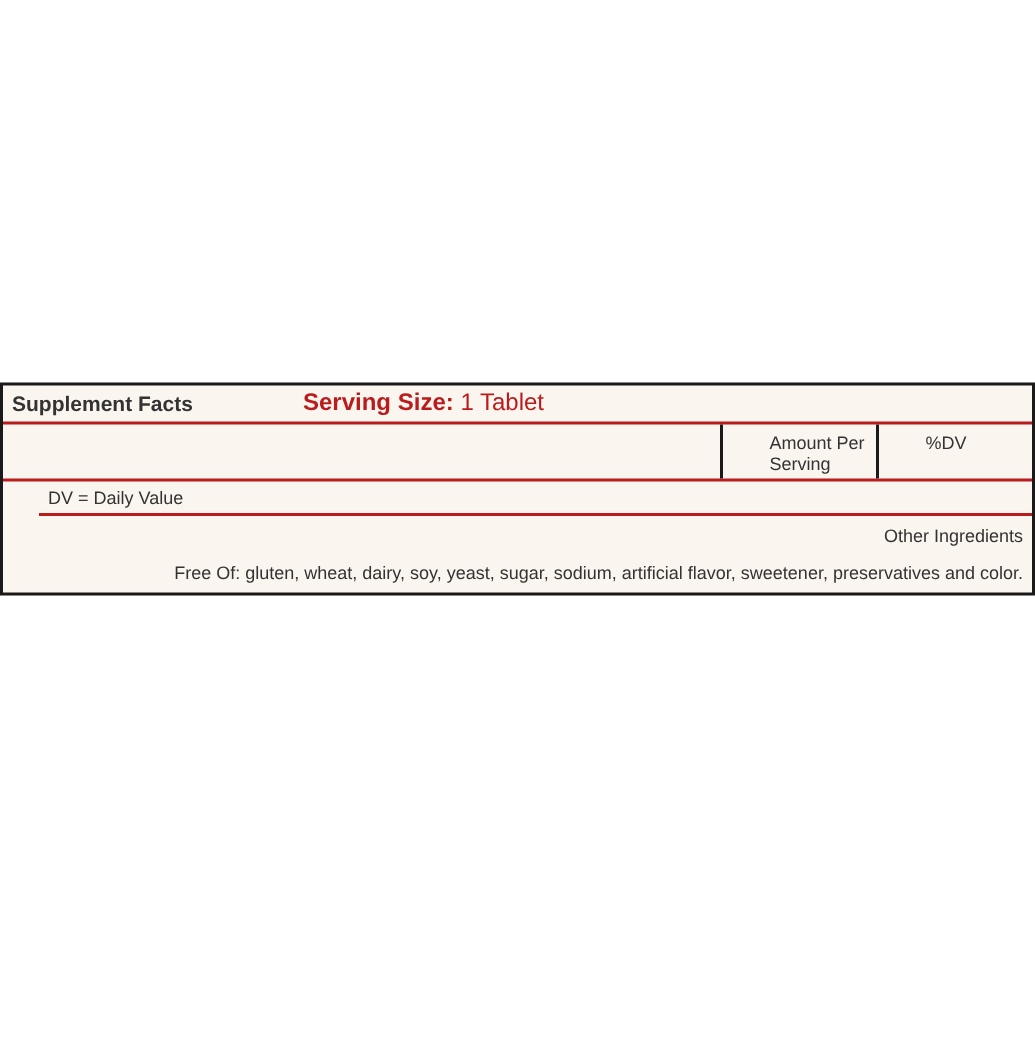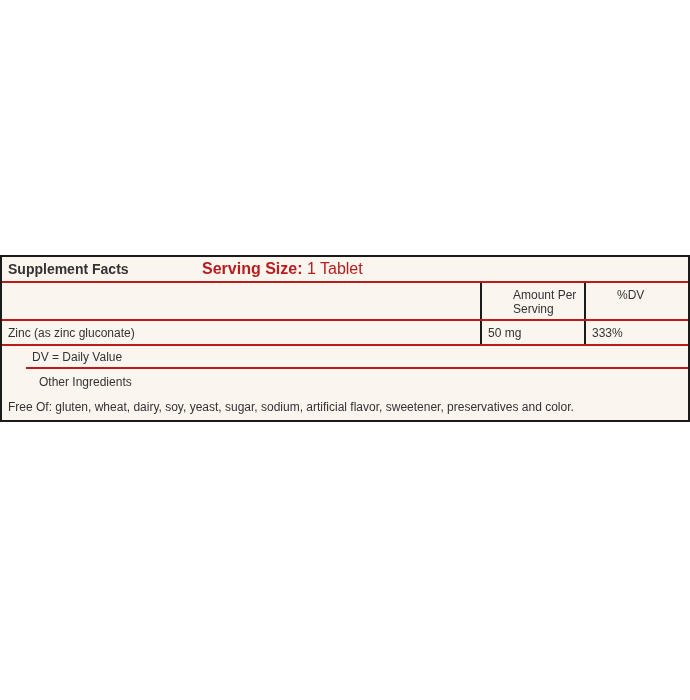--- a/index.html
+++ b/index.html
@@ -57,44 +57,40 @@
     .c2 { width: 104px; border-right: 2px solid #1a1a1a; }
     .c3 { flex: 1; }
     .bold { font-weight: normal; padding-left: 31px; }
     .data-row { height: 25px; }
     .data-row .cell { padding-top: 5px; }
     .dv-row { height: 23px; align-items: center; padding-left: 6px; font-size: 12px; margin-left: 24px; }
     .other {
       display: block;
       padding: 6px 6px 6px 6px;
       font-size: 12px;
+      text-align: right;
     }
     .other p { margin: 0 0 11px 0; line-height: 14px; }
     .other p:last-child { margin-bottom: 0; }
   </style>
 </head>
 <body>
 
 <div class="facts">
   <div class="row title-row">
     <span class="title">Supplement Facts</span>
     <span class="serving"><b>Serving Size:</b><span> 1 Tablet</span></span>
   </div>
 
   <div class="row col-head-row">
     <div class="cell c1"></div>
     <div class="cell c2 bold">Amount Per Serving</div>
     <div class="cell c3 bold">%DV</div>
   </div>
 
-  <div class="row data-row">
-    <div class="cell c1">Zinc (as zinc gluconate)</div>
-    <div class="cell c2">50 mg</div>
-    <div class="cell c3">333%</div>
-  </div>
 
   <div class="row dv-row">DV = Daily Value</div>
 
   <div class="row other">
     <p class="bold">Other Ingredients</p>
     <p>Free Of: gluten, wheat, dairy, soy, yeast, sugar, sodium, artificial flavor, sweetener, preservatives and color.</p>
   </div>
 </div>
 
 </body></html>

